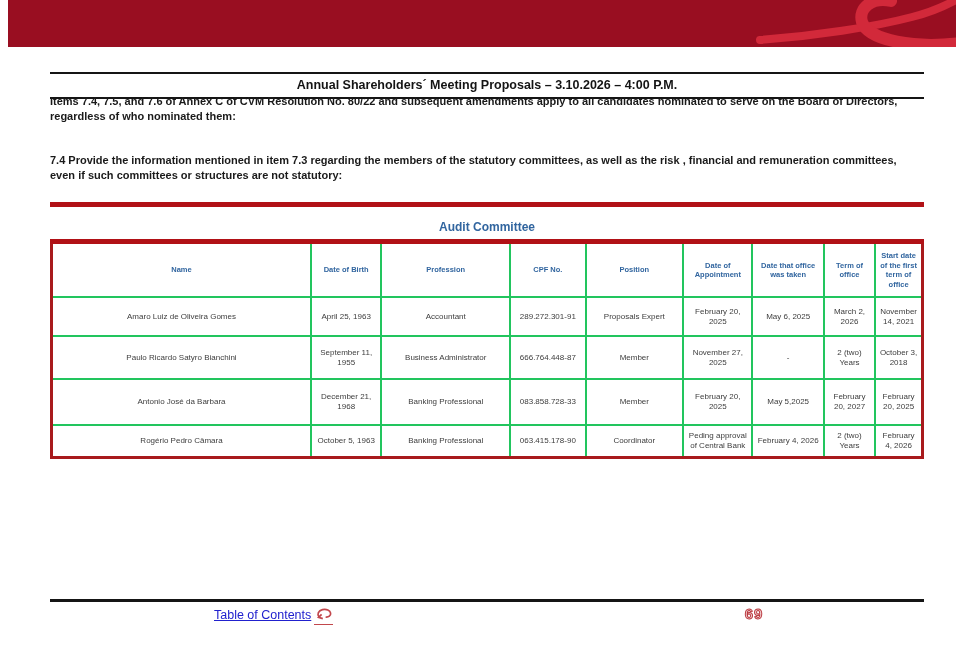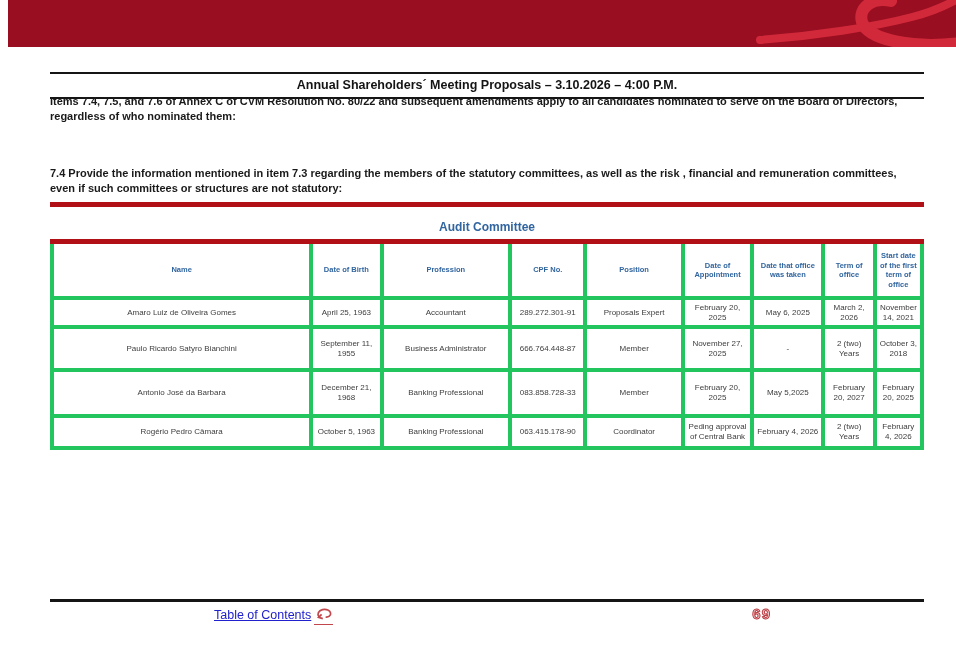--- a/index.html
+++ b/index.html
@@ -17,63 +17,63 @@
   .rule-t2 { top:97px; height:2px; }
   .doc-title {
     position:absolute; top:78px; left:42px; width:874px; margin:0;
     text-align:center; font-size:12.5px; font-weight:bold; color:#141414;
   }
   .para {
     position:absolute; left:42px; width:874px; margin:0;
     font-size:11px; font-weight:bold; line-height:15px; color:#1a1a1a;
   }
   .p1 { top:94px; }
-  .p2 { top:166px; }
+  .p2 { top:153px; }
 
   
   .red-rule { position:absolute; left:42px; width:874px; height:5px; background:#B11116; }
   .rr1 { top:202px; }
   .table-caption {
     position:absolute; top:220px; left:42px; width:874px; text-align:center;
     color:#31659F; font-weight:bold; font-size:12px;
   }
 
   
   .committee-table {
     position:absolute; top:239px; left:42px; width:874px;
     border-collapse:collapse; table-layout:fixed;
     border-left:3px solid #A81A1C; border-right:3px solid #A81A1C;
     border-top:5px solid #B11116; border-bottom:3px solid #A81A1C;
   }
   .committee-table th, .committee-table td {
-    border:4px solid #22c55e; text-align:center; vertical-align:middle;
+    border:2px solid #22c55e; text-align:center; vertical-align:middle;
     overflow:hidden; word-wrap:break-word;
   }
   .committee-table th {
     height:50px; color:#31659F; font-size:7.5px; font-weight:bold;
     line-height:9.5px; padding:1px 2px;
   }
   .committee-table td {
     font-size:8px; font-weight:normal; color:#3d3d3d; line-height:10px; padding:2px 2px;
   }
-  .committee-table tbody tr:nth-child(1){ height:29px; }
+  .committee-table tbody tr:nth-child(1){ height:39px; }
   .committee-table tbody tr:nth-child(2){ height:43px; }
   .committee-table tbody tr:nth-child(3){ height:46px; }
   .committee-table tbody tr:nth-child(4){ height:32px; }
 
   
   .footer-rule { position:absolute; top:599px; left:42px; width:874px; height:3px; background:#151515; }
   .toc-link {
     position:absolute; top:608px; left:206px; display:flex; align-items:flex-start; gap:3px;
     font-size:12.5px; font-weight:normal; color:#2121CE; text-decoration:none; cursor:pointer;
   }
   .toc-link .toc-text { text-decoration:underline; }
   .arrow-wrap { display:inline-block; border-bottom:1.5px solid #C2474C; padding:0 1px 1px 1px; margin-top:-2px; }
   .page-num {
-    position:absolute; top:605px; left:729px; width:34px; text-align:right;
+    position:absolute; top:605px; left:729px; width:34px; text-align:center;
     font-size:15px; font-weight:bold; letter-spacing:1px;
     color:#EFC9CA; -webkit-text-stroke:1px #BA3A40;
   }
 </style>
 </head>
 <body>
 
 <div class="page">
 
   <header class="band">

